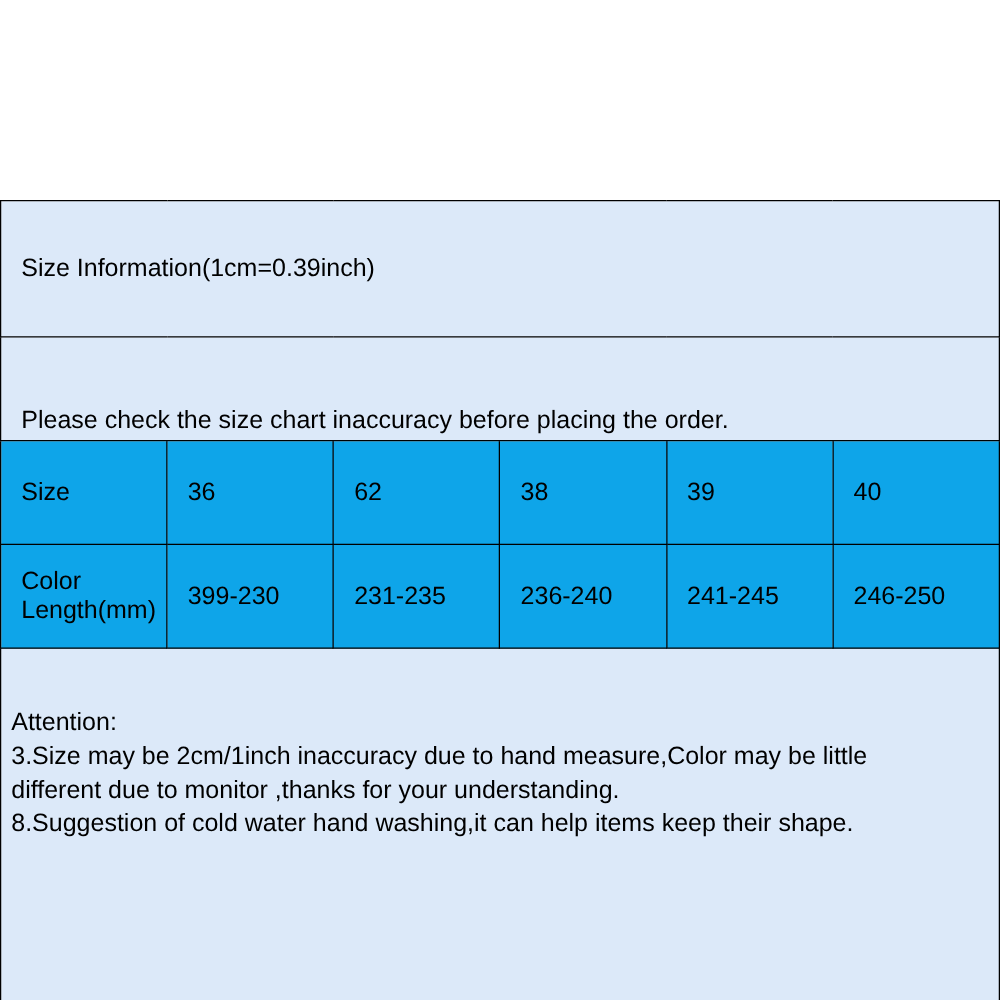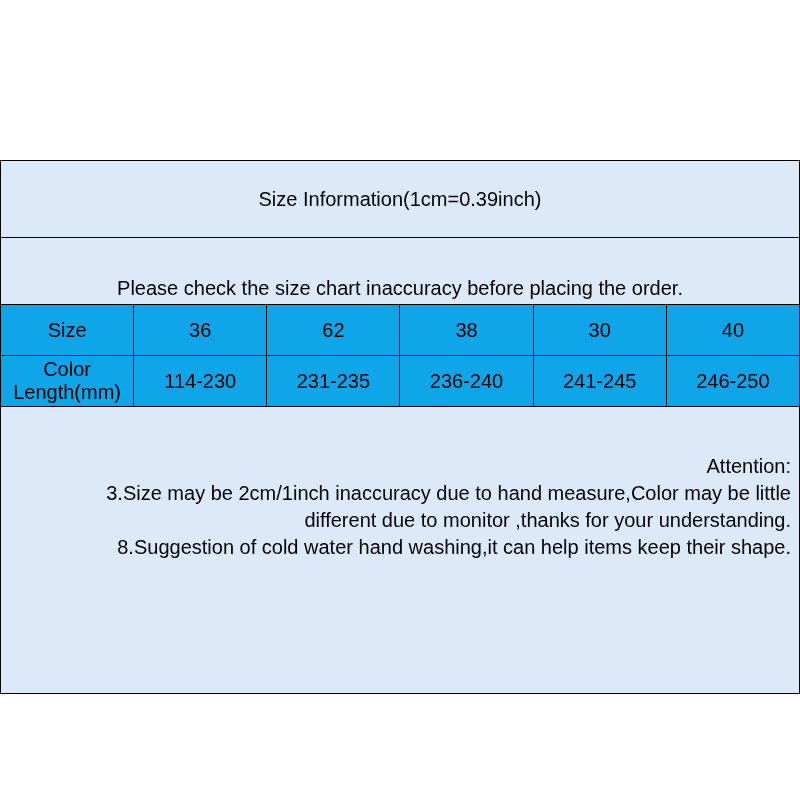--- a/index.html
+++ b/index.html
@@ -24,25 +24,24 @@
     width: 800px;
     box-sizing: border-box;
   }
   table.size-table {
     width: 800px;
     border-collapse: collapse;
     table-layout: fixed;
   }
   table.size-table td {
     border: 1px solid #000000;
-    text-align: center;
     vertical-align: middle;
     color: #000000;
     font-size: 20px;
-    padding: 0;
+    padding: 16px;
   }
   
   .title-cell {
     background: #dce9f9;
     height: 76px;
     font-size: 21px;
   }
   .subtitle-cell {
     background: #dce9f9;
     height: 62px;
@@ -62,21 +61,20 @@
     height: 232px;
     text-align: left !important;
     vertical-align: top !important;
     padding: 46px 8px 8px 8px !important;
     font-size: 19px;
     line-height: 1.35;
   }
   .attention-line {
     display: block;
     white-space: pre-wrap;
-    text-align: right;
   }
 </style>
 </head>
 <body>
 
 <div id="page">
 
   <div class="chart-wrap">
     <table class="size-table">
       <tbody>
@@ -84,26 +82,26 @@
           <td class="title-cell" colspan="6">Size Information(1cm=0.39inch)</td>
         </tr>
         <tr>
           <td class="subtitle-cell" colspan="6">Please check the size chart inaccuracy before placing the order.</td>
         </tr>
         <tr class="row-green">
           <td class="label-cell" style="width:200px">Size</td>
           <td style="width:120px">36</td>
           <td style="width:120px">62</td>
           <td style="width:120px">38</td>
-          <td style="width:120px">30</td>
+          <td style="width:120px">39</td>
           <td style="width:120px">40</td>
         </tr>
         <tr class="row-green">
           <td class="label-cell">Color Length(mm)</td>
-          <td>114-230</td>
+          <td>399-230</td>
           <td>231-235</td>
           <td>236-240</td>
           <td>241-245</td>
           <td>246-250</td>
         </tr>
         <tr>
           <td class="attention-cell" colspan="6">
             <span class="attention-line">Attention:</span>
             <span class="attention-line">3.Size may be 2cm/1inch inaccuracy due to hand measure,Color may be little</span>
             <span class="attention-line">different due to monitor ,thanks for your understanding.</span>

